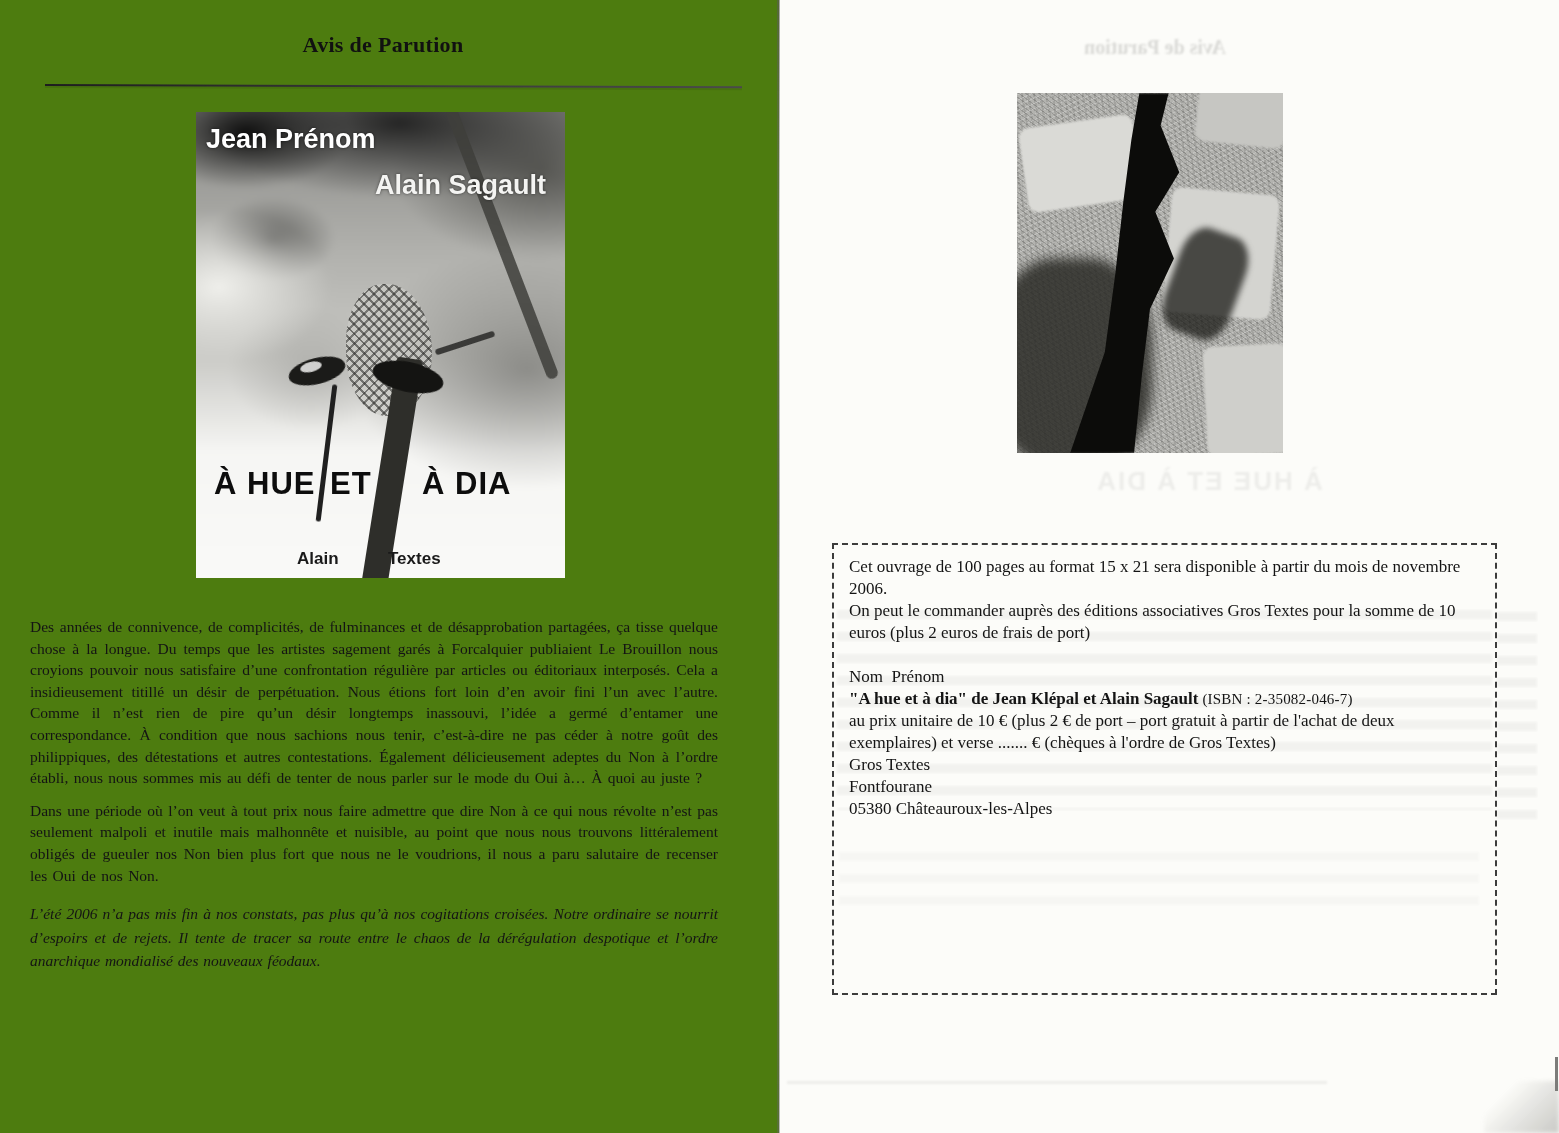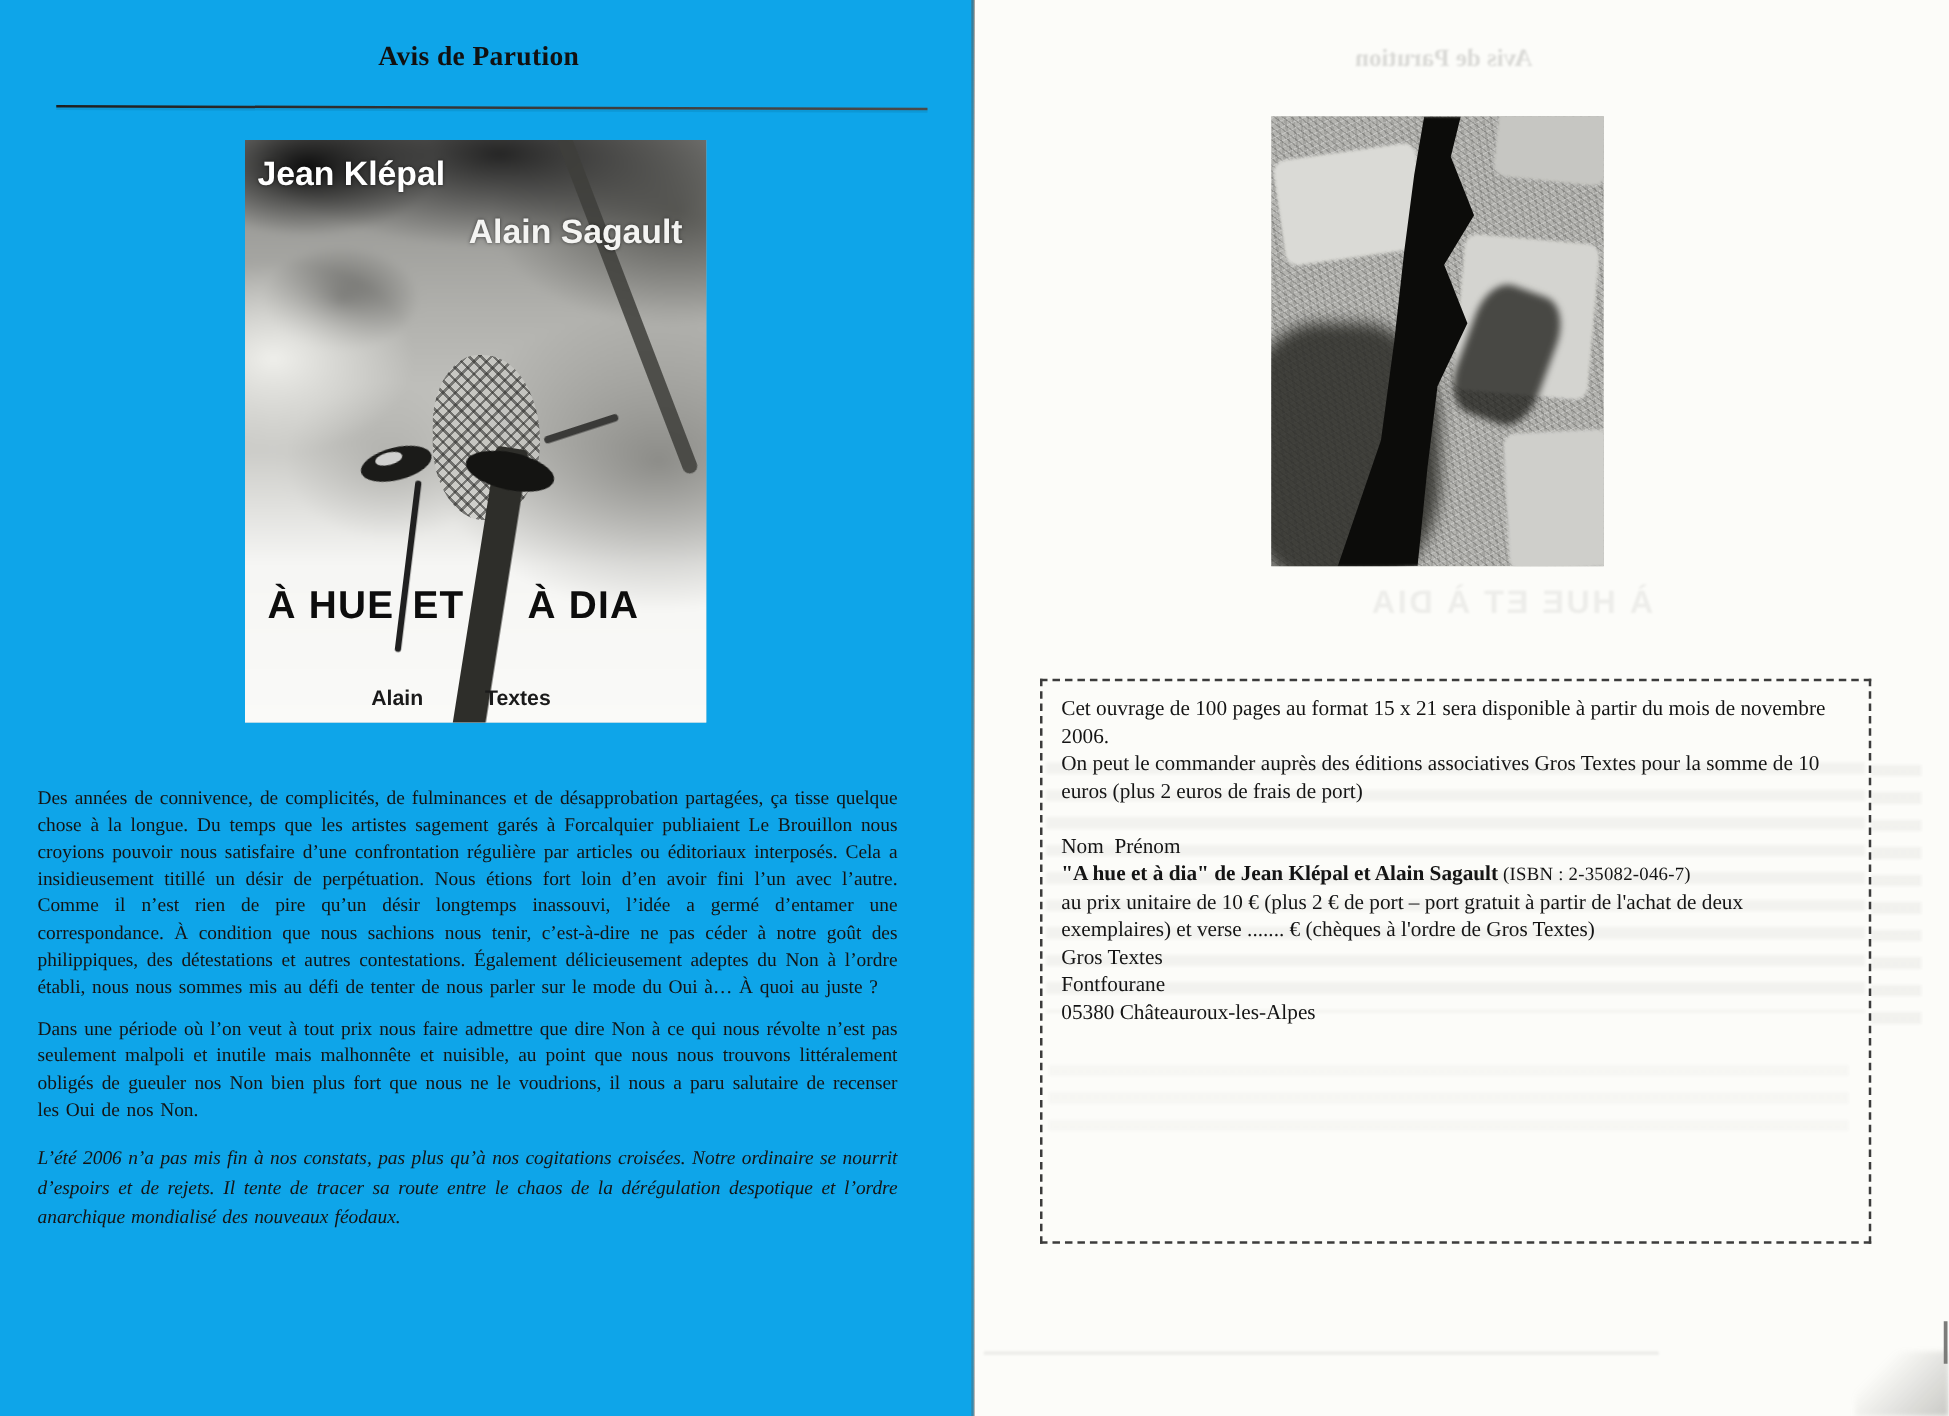--- a/index.html
+++ b/index.html
@@ -5,21 +5,21 @@
   * { margin:0; padding:0; box-sizing:border-box; }
   html,body { width:1559px; height:1133px; }
   body {
     position:relative;
     background:#fcfcfa;
     font-family:"Liberation Serif", serif;
     color:#161616;
     overflow:hidden;
   }
   .page { position:absolute; top:0; height:1133px; }
-  .page-left  { left:0;   width:888px; background:#0ea5e9; }
+  .page-left  { left:0;   width:888px; background:#4d7c0f; }
   .page-right { left:779px; width:780px; background:#fcfcf9; }
 
   
   .fold {
     position:absolute; left:777px; top:0; width:3px; height:1133px;
     background:linear-gradient(to bottom,
       rgba(90,90,88,.55) 0%, rgba(120,120,118,.35) 20%,
       rgba(100,100,98,.5) 45%, rgba(130,130,128,.3) 70%,
       rgba(100,100,98,.45) 100%);
     filter:blur(.4px);
@@ -110,21 +110,21 @@
     font-weight:bold; font-size:17px; color:#1a1a1a;
   }
   .cov-pub-left  { left:101px; }
   .cov-pub-right { left:192px; }
 
   
   .body-text {
     position:absolute; left:30px; top:616px; width:688px;
     font-size:15.5px; line-height:21.6px; text-align:justify; color:#141414;
   }
-  .body-text p { margin-bottom:11px; word-spacing:1.5px;margin-top:12px; }
+  .body-text p { margin-bottom:11px; word-spacing:1.5px; }
   .body-text p.italic {
     margin-top:16px; font-style:italic; line-height:23.5px; word-spacing:1px;
   }
 
   
   .ghost { color:#8a8a86; transform:scaleX(-1); filter:blur(1px); position:absolute; }
   .ghost-title {
     left:266px; top:36px; width:220px; text-align:center;
     font-weight:bold; font-size:20px; opacity:.3;
   }
@@ -214,21 +214,21 @@
   <div class="cover">
     <div class="cov-bg"></div>
     <div class="branch-upper"></div>
     <div class="net"></div>
     <div class="branch-lower"></div>
     <div class="bird-body bird-left"></div>
     <div class="bird-highlight"></div>
     <div class="bird-body bird-right"></div>
     <div class="bird-tail tail-left"></div>
     <div class="bird-tail tail-right"></div>
-    <div class="cov-author-top">Jean Klépal</div>
+    <div class="cov-author-top">Jean Prénom</div>
     <div class="cov-author-bottom">Alain Sagault</div>
     <div class="cov-title cov-title-left">À HUE</div>
     <div class="cov-title cov-title-mid">ET</div>
     <div class="cov-title cov-title-right">À DIA</div>
     <div class="cov-pub cov-pub-left">Alain</div>
     <div class="cov-pub cov-pub-right">Textes</div>
   </div>
 
   <div class="body-text">
     <p>Des années de connivence, de complicités, de fulminances et de désapprobation partagées, ça tisse quelque chose à la longue. Du temps que les artistes sagement garés à Forcalquier publiaient Le Brouillon nous croyions pouvoir nous satisfaire d’une confrontation régulière par articles ou éditoriaux interposés. Cela a insidieusement titillé un désir de perpétuation. Nous étions fort loin d’en avoir fini l’un avec l’autre. Comme il n’est rien de pire qu’un désir longtemps inassouvi, l’idée a germé d’entamer une correspondance. À condition que nous sachions nous tenir, c’est-à-dire ne pas céder à notre goût des philippiques, des détestations et autres contestations. Également délicieusement adeptes du Non à l’ordre établi, nous nous sommes mis au défi de tenter de nous parler sur le mode du Oui à… À quoi au juste ?</p>

